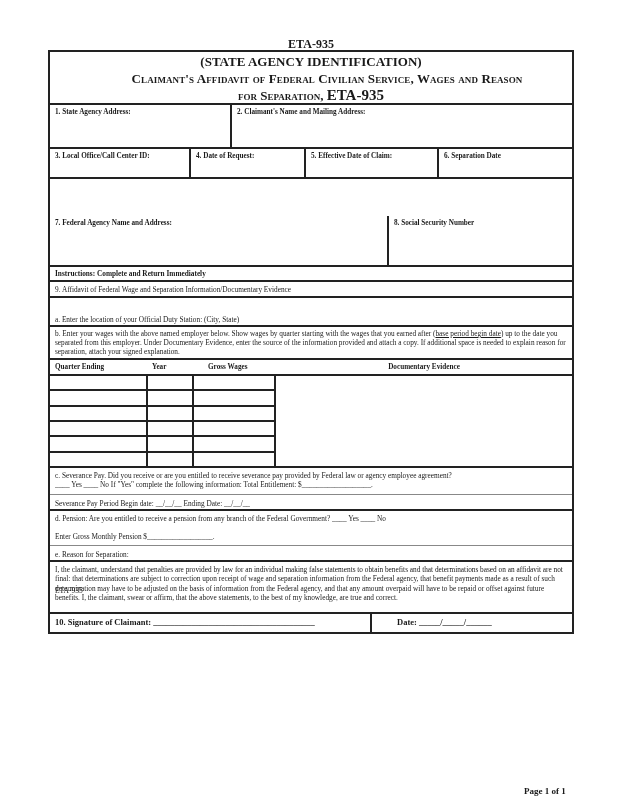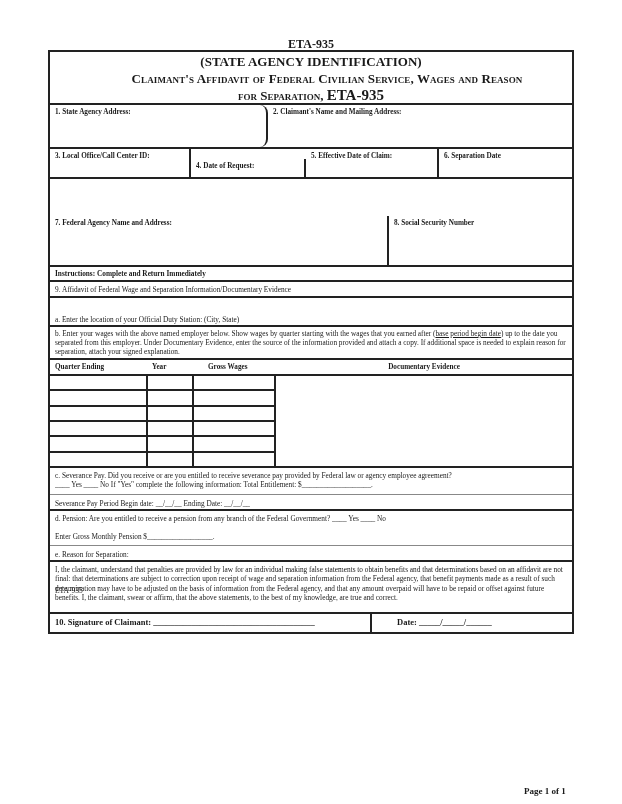--- a/index.html
+++ b/index.html
@@ -38,27 +38,27 @@
 <div class="top-code">ETA-935</div>
 
 <div class="form">
   <div class="title-box">
     <div class="title-line1">(STATE AGENCY IDENTIFICATION)</div>
     <div class="title-line2">Claimant's Affidavit of Federal Civilian Service, Wages and Reason</div>
     <div class="title-line3"><span>for Separation, </span><span class="big">ETA-935</span></div>
   </div>
 
   <div class="row" style="height:44px;">
-    <div class="cell" style="width:218px;border-radius:8px;"><span>1.  State Agency Address:</span></div>
+    <div class="cell" style="width:182px;"><span>1.  State Agency Address:</span></div>
     <div class="cell" style="flex:1;"><span>2.  Claimant's Name and Mailing Address:</span></div>
   </div>
 
   <div class="row" style="height:30px;">
     <div class="cell" style="width:141px;"><span>3. Local Office/Call Center ID:</span></div>
-    <div class="cell" style="width:115px;margin-top:10px;"><span>4. Date of Request:</span></div>
+    <div class="cell" style="width:115px;"><span>4. Date of Request:</span></div>
     <div class="cell" style="width:133px;"><span>5. Effective Date of Claim:</span></div>
     <div class="cell" style="flex:1;"><span>6. Separation Date</span></div>
   </div>
 
   <div class="row" style="height:51px;margin-top:37px;">
     <div class="cell" style="width:339px;"><span>7. Federal Agency Name and Address:</span></div>
     <div class="cell" style="flex:1;"><span>8. Social Security Number</span></div>
   </div>
 
   <div class="line bold" style="height:15px; padding-top:2px;">Instructions: Complete and Return Immediately</div>

